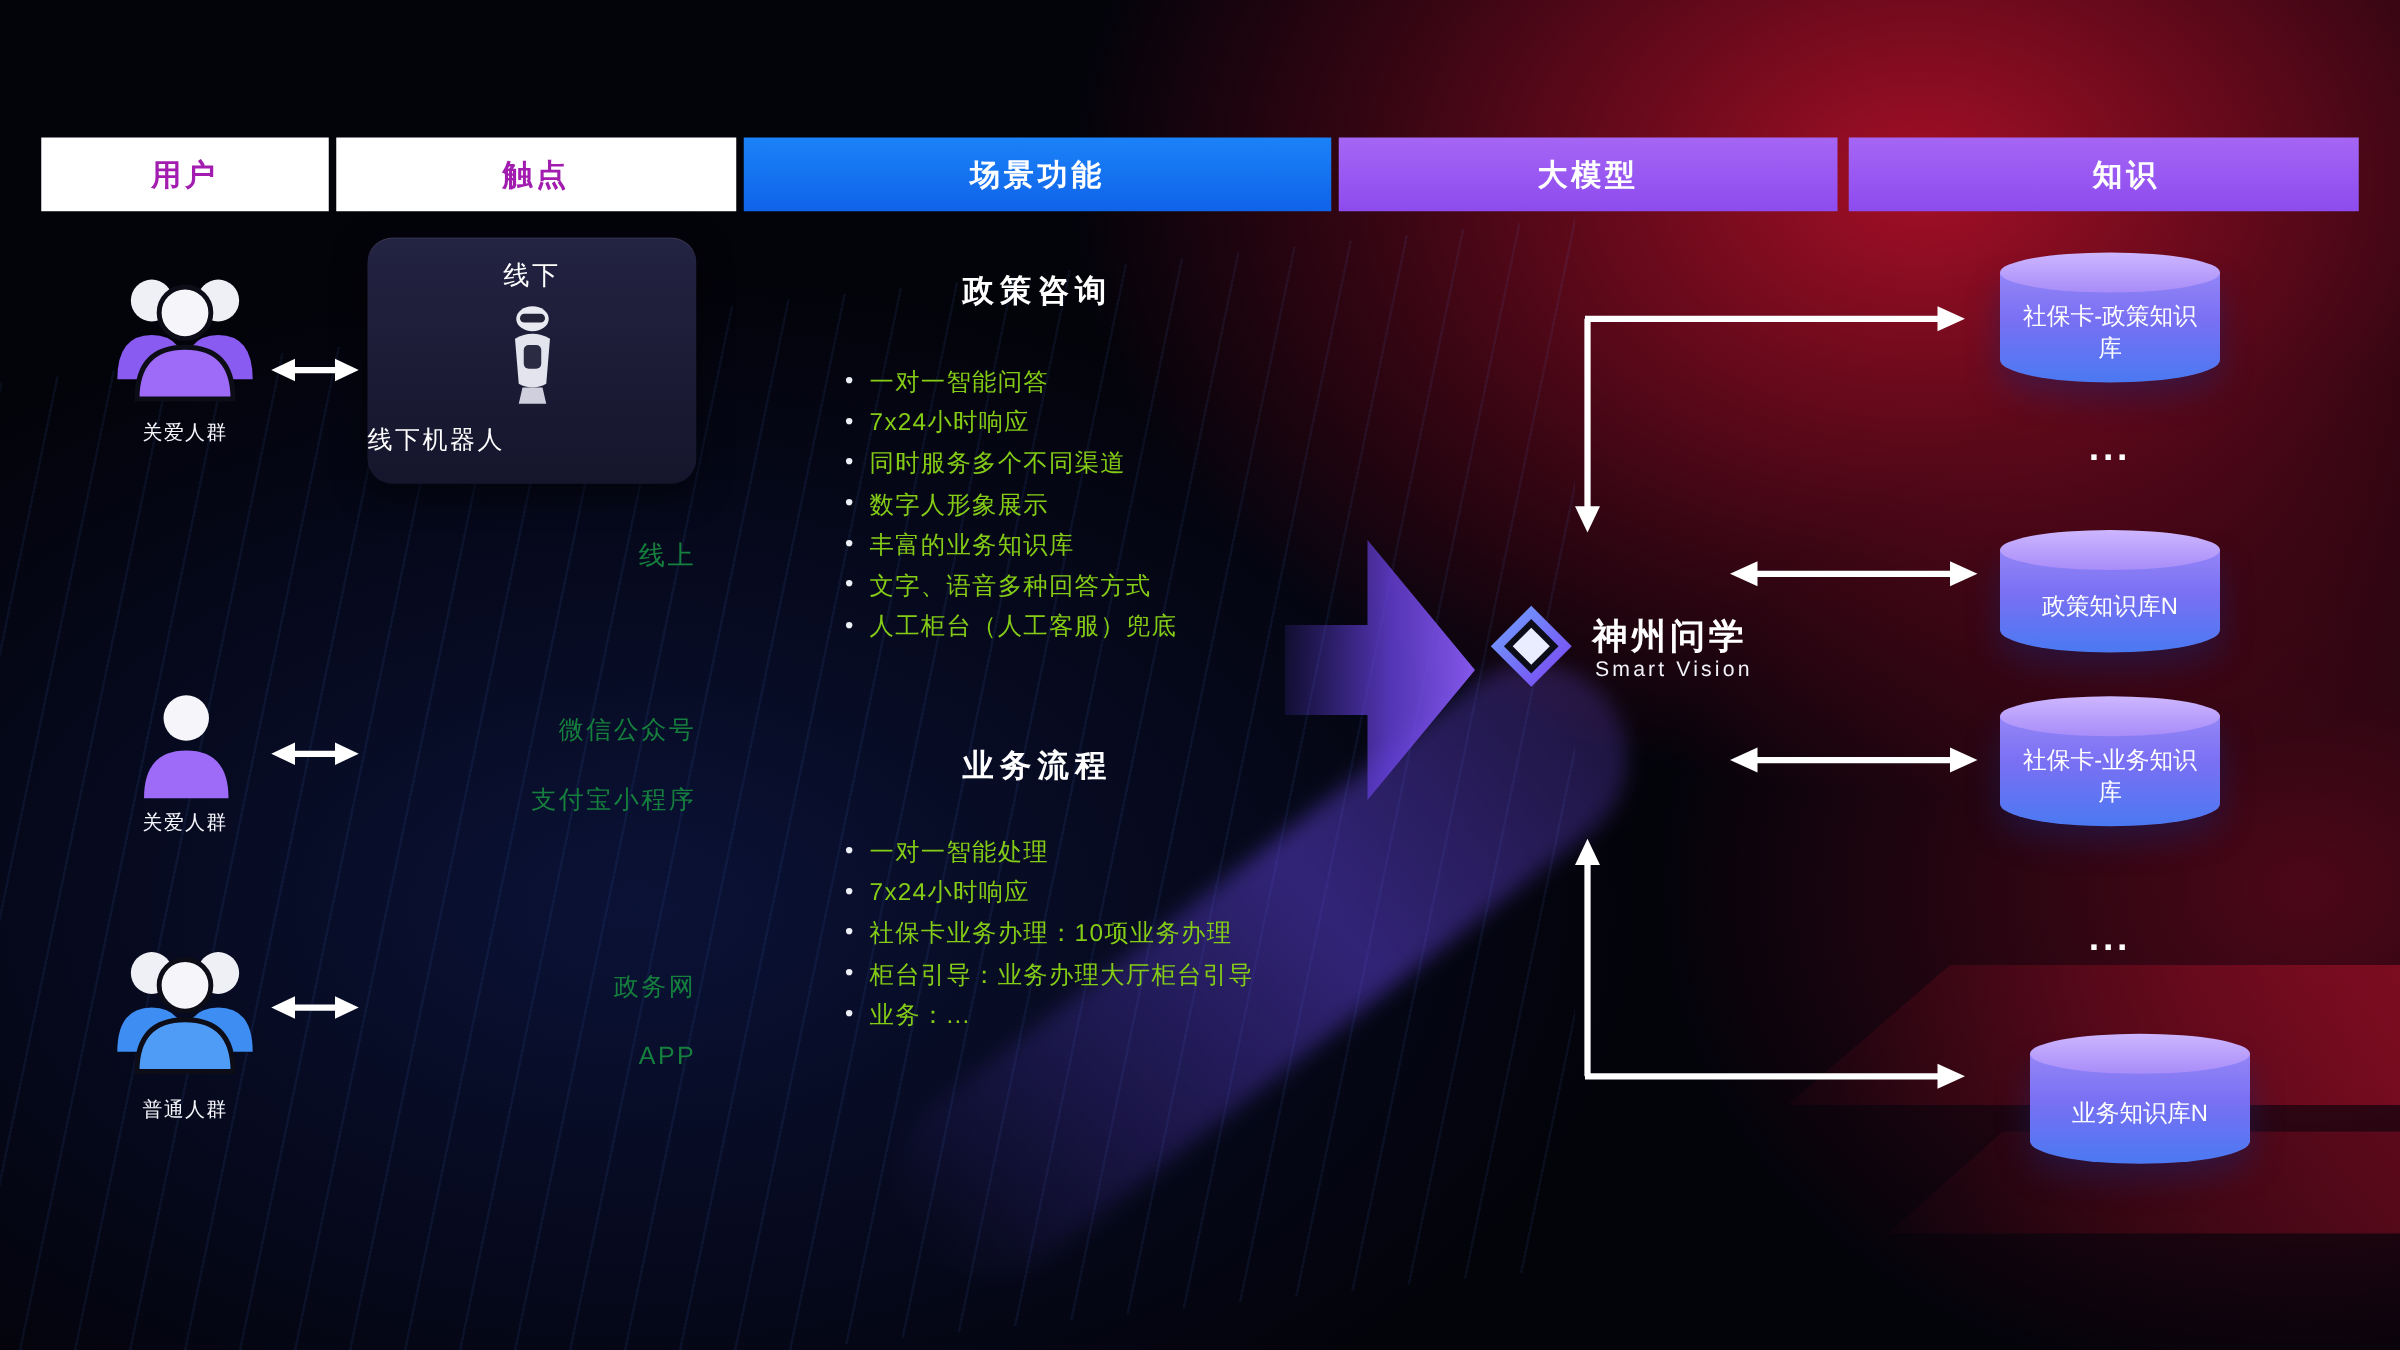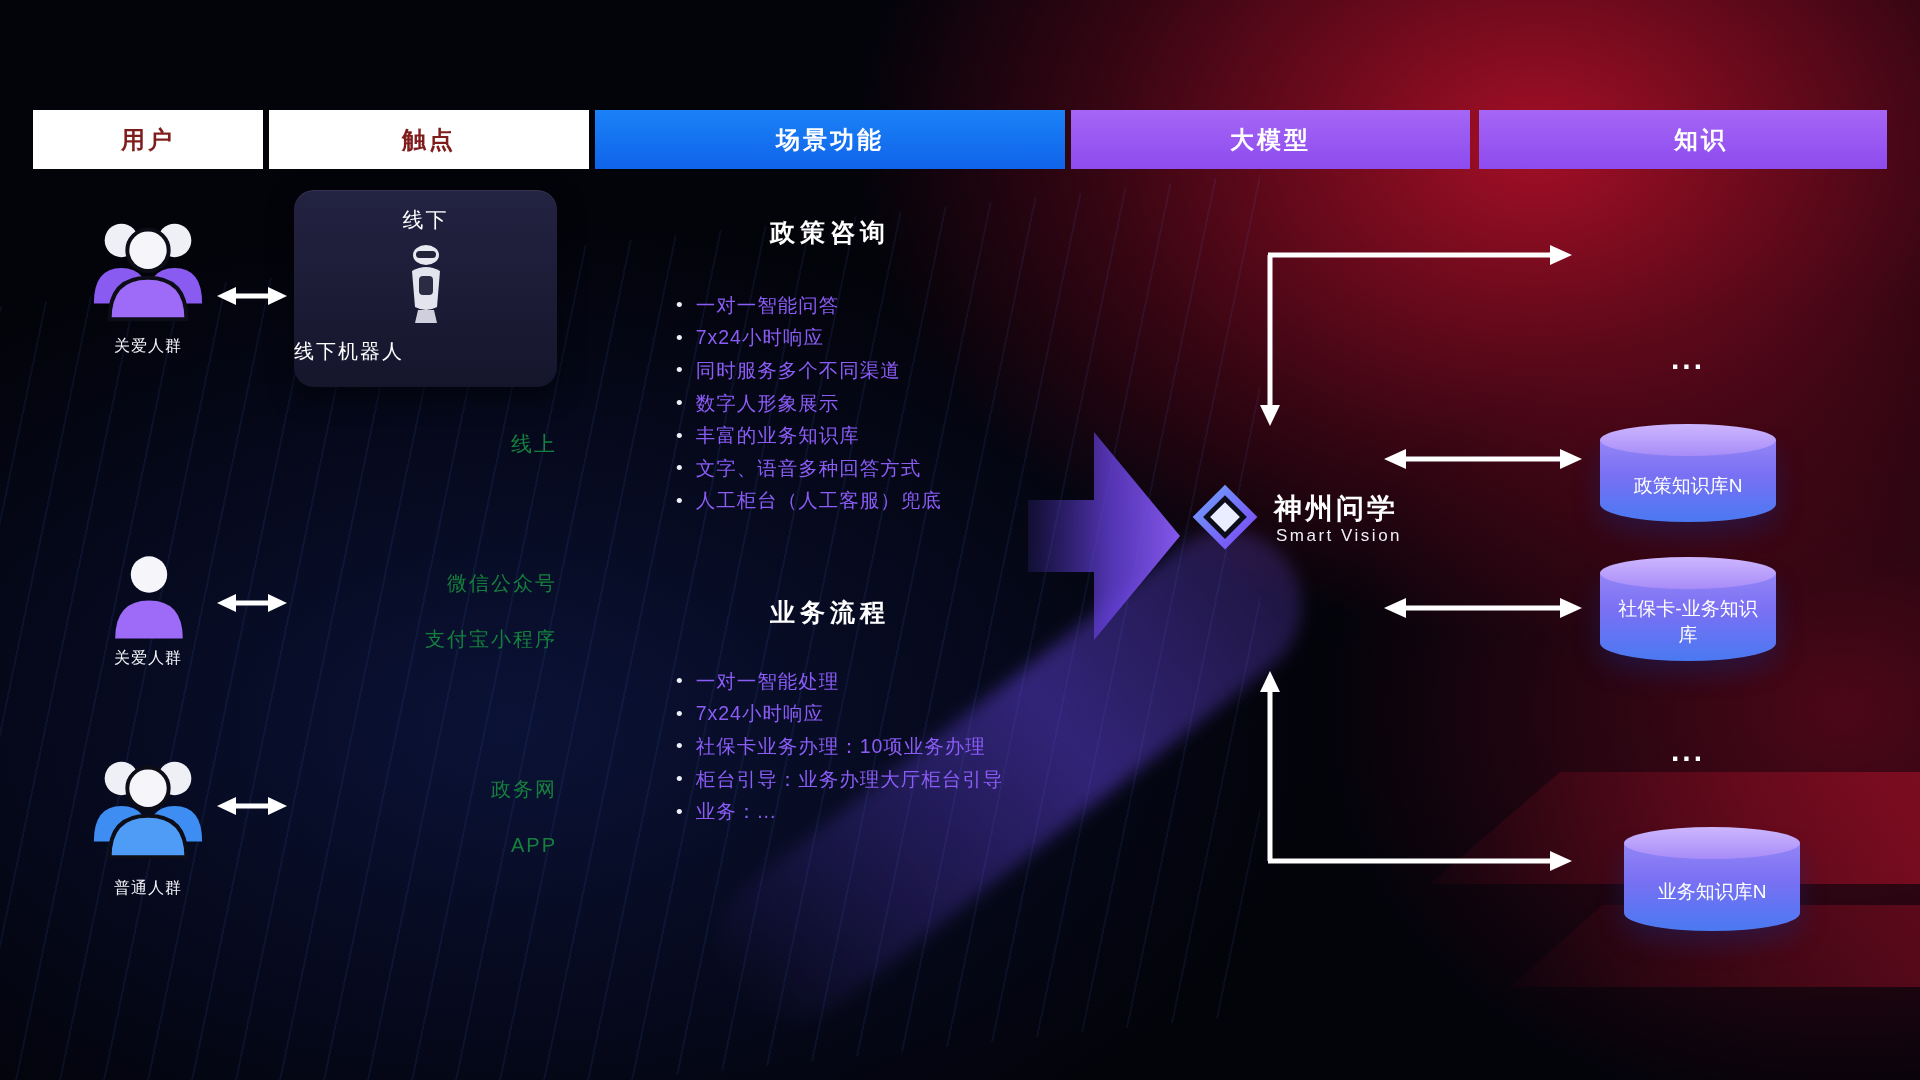--- a/index.html
+++ b/index.html
@@ -27,40 +27,40 @@
   .red-shard1 { left:1430px; top:772px; width:500px; height:112px;
     background:linear-gradient(90deg, rgba(120,8,28,.08), rgba(168,16,40,.60));
     clip-path:polygon(0 100%, 26% 0, 100% 0, 100% 100%); }
   .red-shard2 { left:1510px; top:905px; width:420px; height:82px;
     background:linear-gradient(90deg, rgba(120,8,28,.05), rgba(150,14,36,.48));
     clip-path:polygon(0 100%, 22% 0, 100% 0, 100% 100%); }
 
   
   .hdr { top:110px; height:59px; display:flex; align-items:center; justify-content:center;
     font-size:24px; font-weight:bold; letter-spacing:3px; }
-  .hdr.white  { background:#ffffff; color:#7f1d1d; }
+  .hdr.white  { background:#ffffff; color:#a21caf; }
   .hdr.blue   { background:linear-gradient(180deg,#1b82f8,#0f63e8); color:#fff; }
   .hdr.purple { background:linear-gradient(180deg,#a566f5,#8d4bee); color:#fff; }
 
   
   .user-label { width:180px; text-align:center; font-size:16px; color:#f4f4fa; letter-spacing:1px; }
 
   
   .tp-card { left:294px; top:190px; width:263px; height:197px; border-radius:20px;
     background:linear-gradient(180deg,#232342 0%, #15152c 100%);
     box-shadow:0 8px 26px rgba(0,0,0,.55), inset 0 1px 0 rgba(255,255,255,.08); }
   .tp-text { left:294px; width:263px; text-align:right; font-size:21px; color:#15803d; letter-spacing:2px; }
   .tp-card .tp-title { position:absolute; top:16px; width:100%; text-align:center; font-size:21px; letter-spacing:2px; }
   .tp-card .tp-robot { position:absolute; top:54px; left:50%; transform:translateX(-50%); }
   .tp-card .tp-caption { position:absolute; top:148px; width:100%; text-align:left; font-size:20px; letter-spacing:2px; }
 
   
   .scene-title { left:595px; width:470px; text-align:center; font-size:25px; font-weight:600; letter-spacing:5px; color:#ffffff; }
   .bullets { left:676px; width:400px; list-style:none; }
-  .bullets li { height:32.6px; display:flex; align-items:center; font-size:19.5px; color:#8b5cf6; letter-spacing:1px; white-space:nowrap; }
+  .bullets li { height:32.6px; display:flex; align-items:center; font-size:19.5px; color:#84cc16; letter-spacing:1px; white-space:nowrap; }
   .bullets li::before { content:"•"; margin-right:12px; font-size:19px; color:#eef0f8; }
 
   
   .brand-name { font-size:28px; font-weight:bold; letter-spacing:3px; }
   .brand-sub  { font-size:17px; letter-spacing:2.5px; color:#f0f0f8; }
 
   
   .db { width:176px; }
   .db-top { position:absolute; top:0; left:0; width:100%; height:32px; border-radius:50%;
     background:linear-gradient(180deg,#cdb6ff,#a88cf8); z-index:2; }
@@ -166,20 +166,26 @@
           <stop offset="1" stop-color="#7b3ff2"></stop>
       </linearGradient>
     </defs>
     <polygon points="40,3 77,40 40,77 3,40" fill="url(#lg1)"></polygon>
     <polygon points="40,15 65,40 40,65 15,40" fill="#0d0d1a"></polygon>
     <polygon points="40,23 57,40 40,57 23,40" fill="#e9edff"></polygon>
   </svg>
   <div class="abs brand-name" style="left:1274px; top:490px;">神州问学</div>
   <div class="abs brand-sub" style="left:1276px; top:526px;">Smart Vision</div>
 
+  <div class="abs db" style="left:1600px; top:202px; height:104px;">
+    <div class="db-top"></div>
+    <div class="db-body">
+      <span>社保卡-政策知识库</span>
+    </div>
+  </div>
   <div class="abs dots" style="left:1600px; top:342px;">...</div>
   <div class="abs db" style="left:1600px; top:424px; height:98px;">
     <div class="db-top"></div>
     <div class="db-body">
       <span>政策知识库N</span>
     </div>
   </div>
   <div class="abs db" style="left:1600px; top:557px; height:104px;">
     <div class="db-top"></div>
     <div class="db-body">

